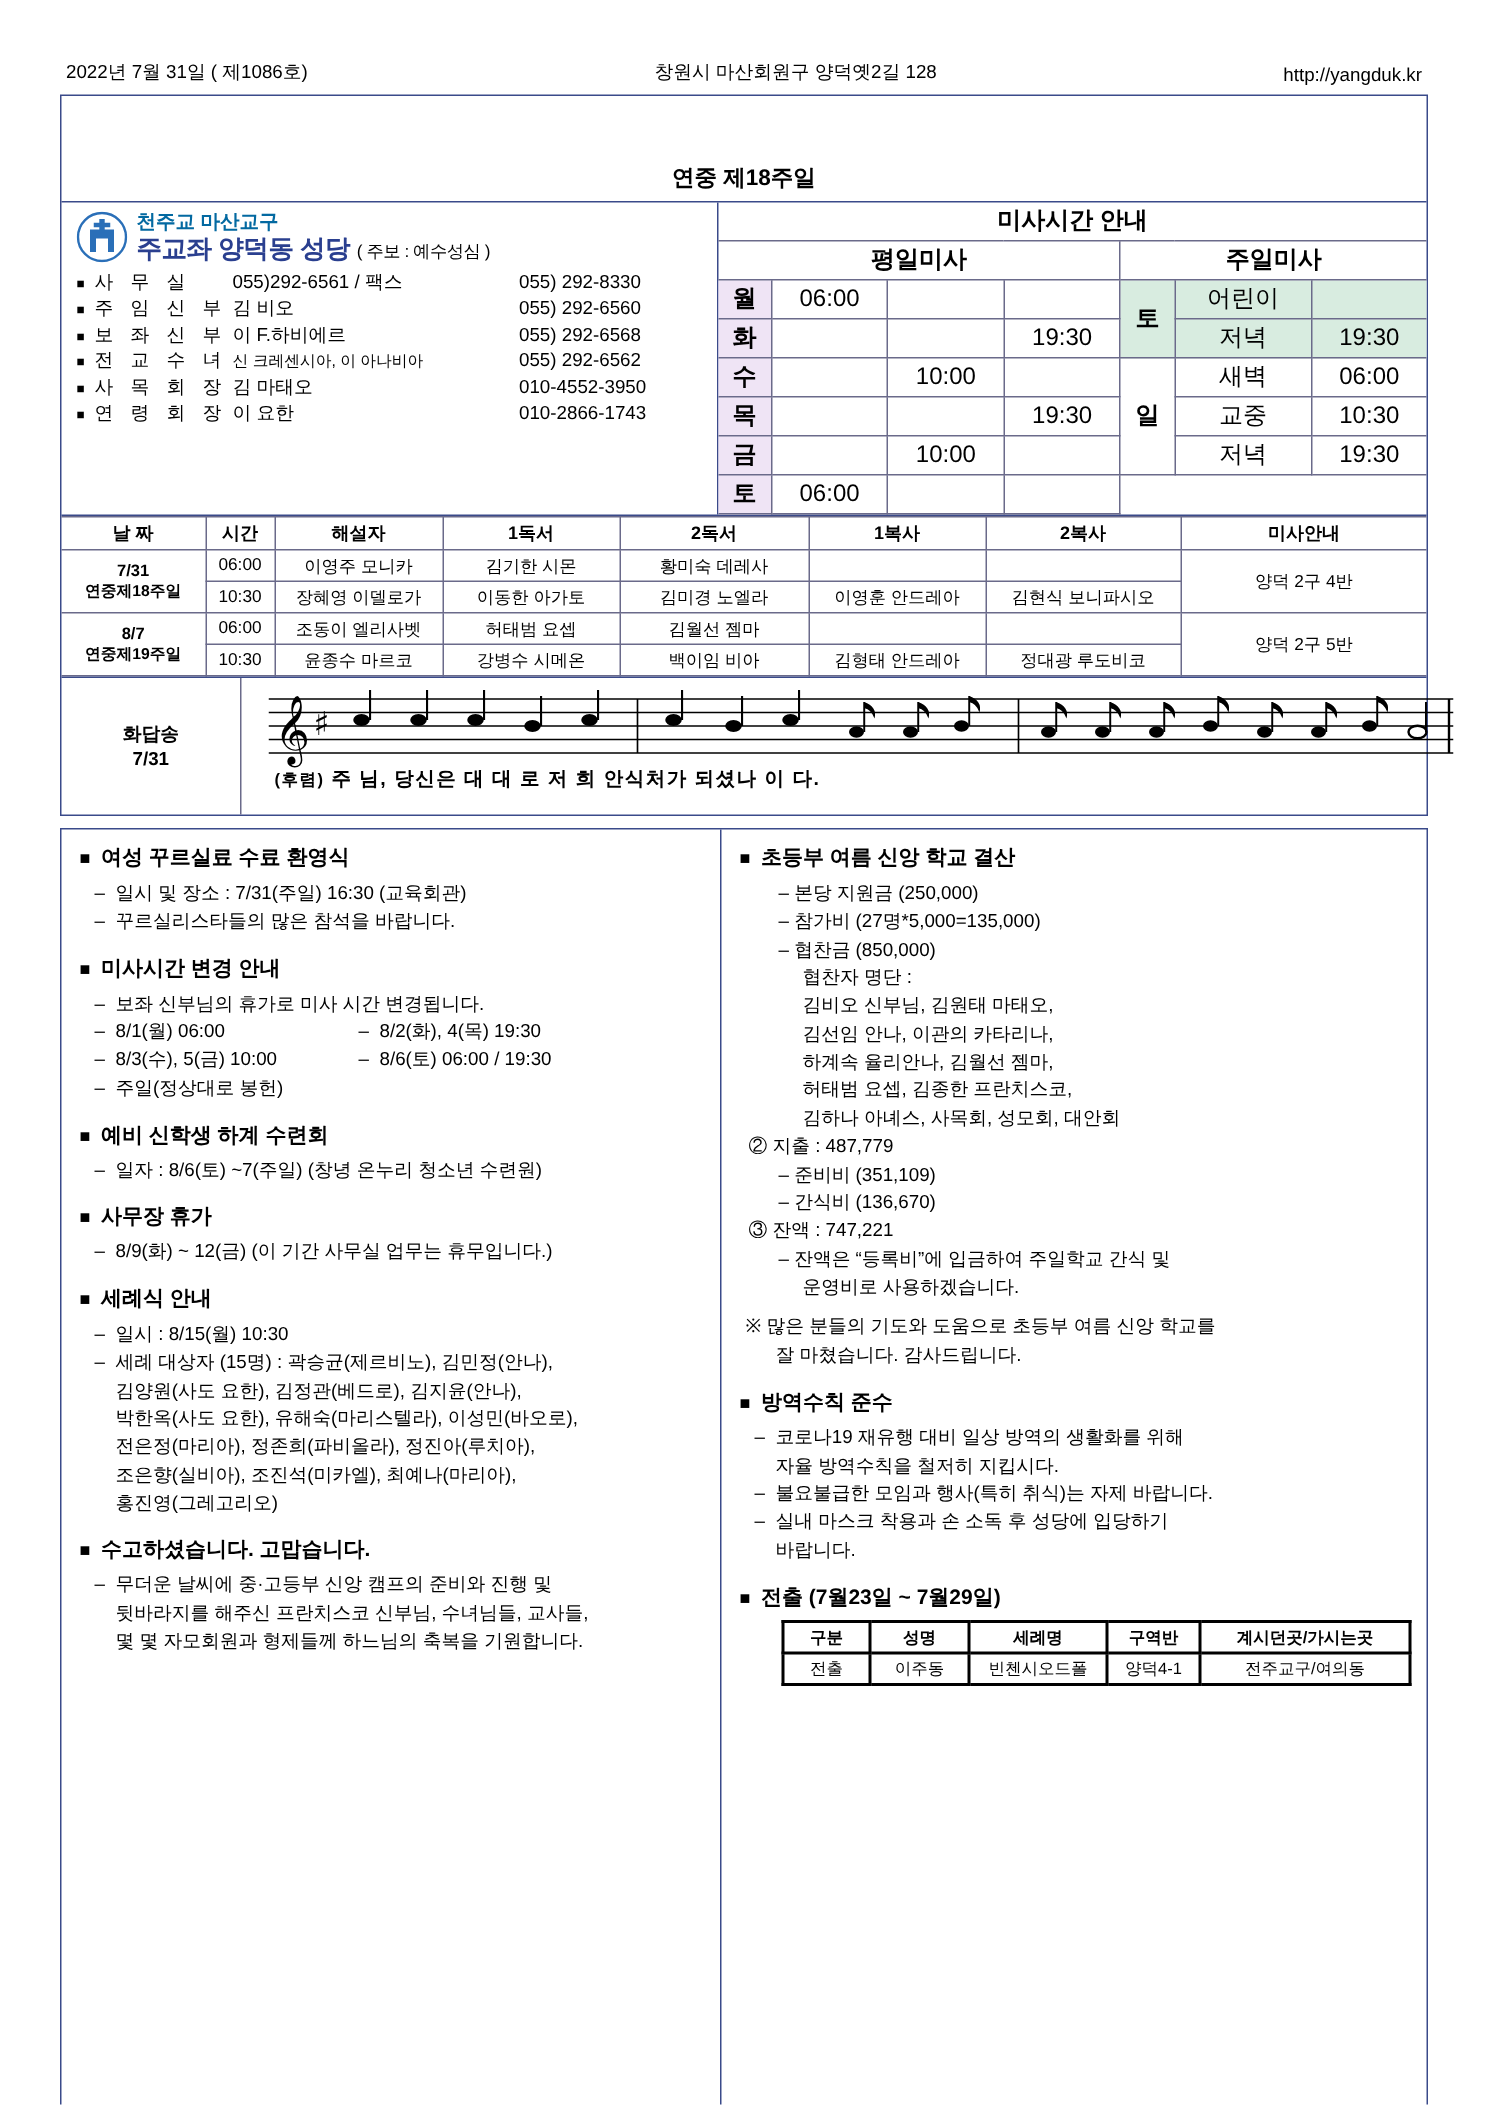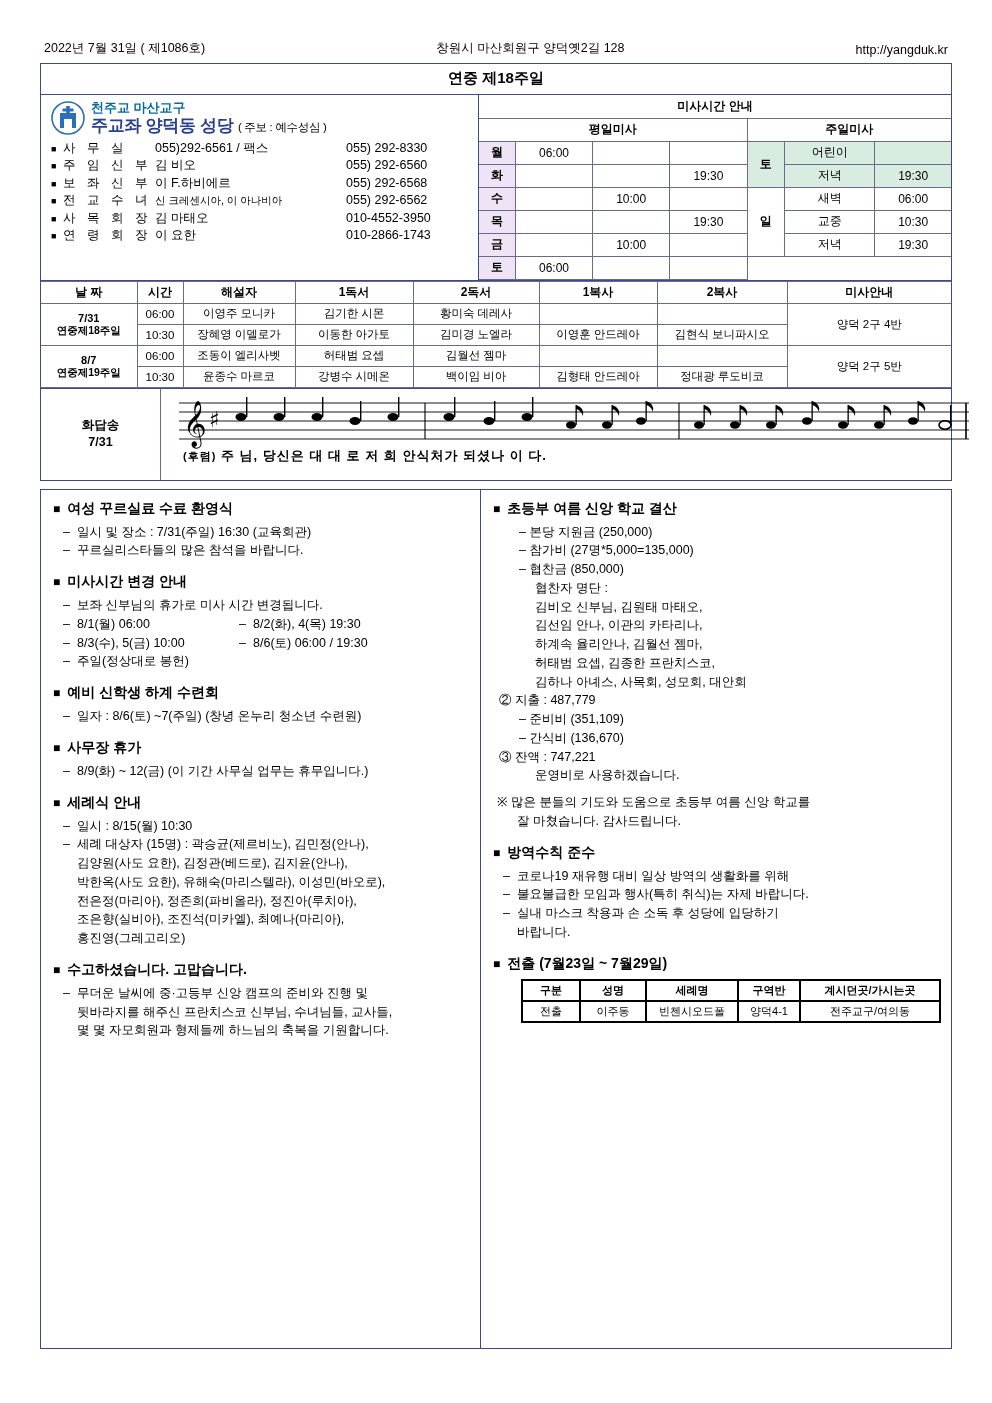--- a/index.html
+++ b/index.html
@@ -25,20 +25,21 @@
   .topline .center { font-size: 12.5px; }
 
   
   .frame { border: 1.5px solid #3a4a8a; }
   .title-bar {
     text-align: center;
     font-weight: bold;
     font-size: 15px;
     padding: 5px 0 6px 0;
     border-bottom: 1.5px solid #3a4a8a;
+    margin-top: 40px;
   }
 
   
   .upper { display: flex; }
   .parish { width: 438px; border-right: 1.5px solid #3a4a8a; padding: 6px 8px 4px 10px; }
   .logo-row { display: flex; align-items: center; gap: 6px; margin-bottom: 4px; }
   .logo-mark { width: 34px; height: 34px; position: relative; }
   .parish-names { line-height: 1.15; }
   .diocese { color: #0369a1; font-weight: bold; font-size: 13px; }
   .church { color: #2a3f8f; font-weight: bold; font-size: 17px; letter-spacing: -0.3px; }
@@ -50,21 +51,21 @@
   .crow .label { width: 92px; letter-spacing: 4px; }
   .crow .value { flex: 1; }
   .crow .tel { width: 124px; text-align: left; }
   .small-name { font-size: 10.5px; }
 
   
   .masstimes { flex: 1; }
   table { border-collapse: collapse; width: 100%; }
   .masstimes table td, .masstimes table th {
     border: 1px solid #6a6a8a;
-    font-size: 12px;
+    font-size: 16px;
     text-align: center;
     padding: 2px 2px;
     height: 23px;
   }
   .mt-title { font-weight: bold; font-size: 13px; border-top: none !important; border-left: none !important; border-right: none !important;}
   .hdr { font-weight: bold; }
   .weekday-cell { background: #efe4f5; font-weight: bold; }
   .sat-group { background: #d8ece0; font-weight: bold; }
   .greenish { background: #d8ece0; }
   .sun-group { font-weight: bold; }
@@ -538,38 +539,40 @@
 
         <div class="li" style="padding-left:6px">
           <span class="tx">② 지출 : 487,779</span>
         </div>
         <div class="plain">– 준비비 (351,109)</div>
         <div class="plain">– 간식비 (136,670)</div>
 
         <div class="li" style="padding-left:6px">
           <span class="tx">③ 잔액 : 747,221</span>
         </div>
+        <div class="plain">– 잔액은 “등록비”에 입금하여 주일학교 간식 및</div>
         <div class="li3">운영비로 사용하겠습니다.</div>
 
         <div class="li" style="padding-left:4px; margin-top:8px">
           <span class="mk">※</span>
           <span class="tx">많은 분들의 기도와 도움으로 초등부 여름 신앙 학교를</span>
         </div>
         <div class="wrapline">잘 마쳤습니다. 감사드립니다.</div>
       </div>
 
       <div class="sec">
         <div class="sec-title">
           <span class="sq">■</span>
           <span>방역수칙 준수</span>
         </div>
         <div class="li">
           <span class="mk">–</span>
           <span class="tx">코로나19 재유행 대비 일상 방역의 생활화를 위해</span>
         </div>
+        <div class="wrapline">자율 방역수칙을 철저히 지킵시다.</div>
         <div class="li">
           <span class="mk">–</span>
           <span class="tx">불요불급한 모임과 행사(특히 취식)는 자제 바랍니다.</span>
         </div>
         <div class="li">
           <span class="mk">–</span>
           <span class="tx">실내 마스크 착용과 손 소독 후 성당에 입당하기</span>
         </div>
         <div class="wrapline">바랍니다.</div>
       </div>

